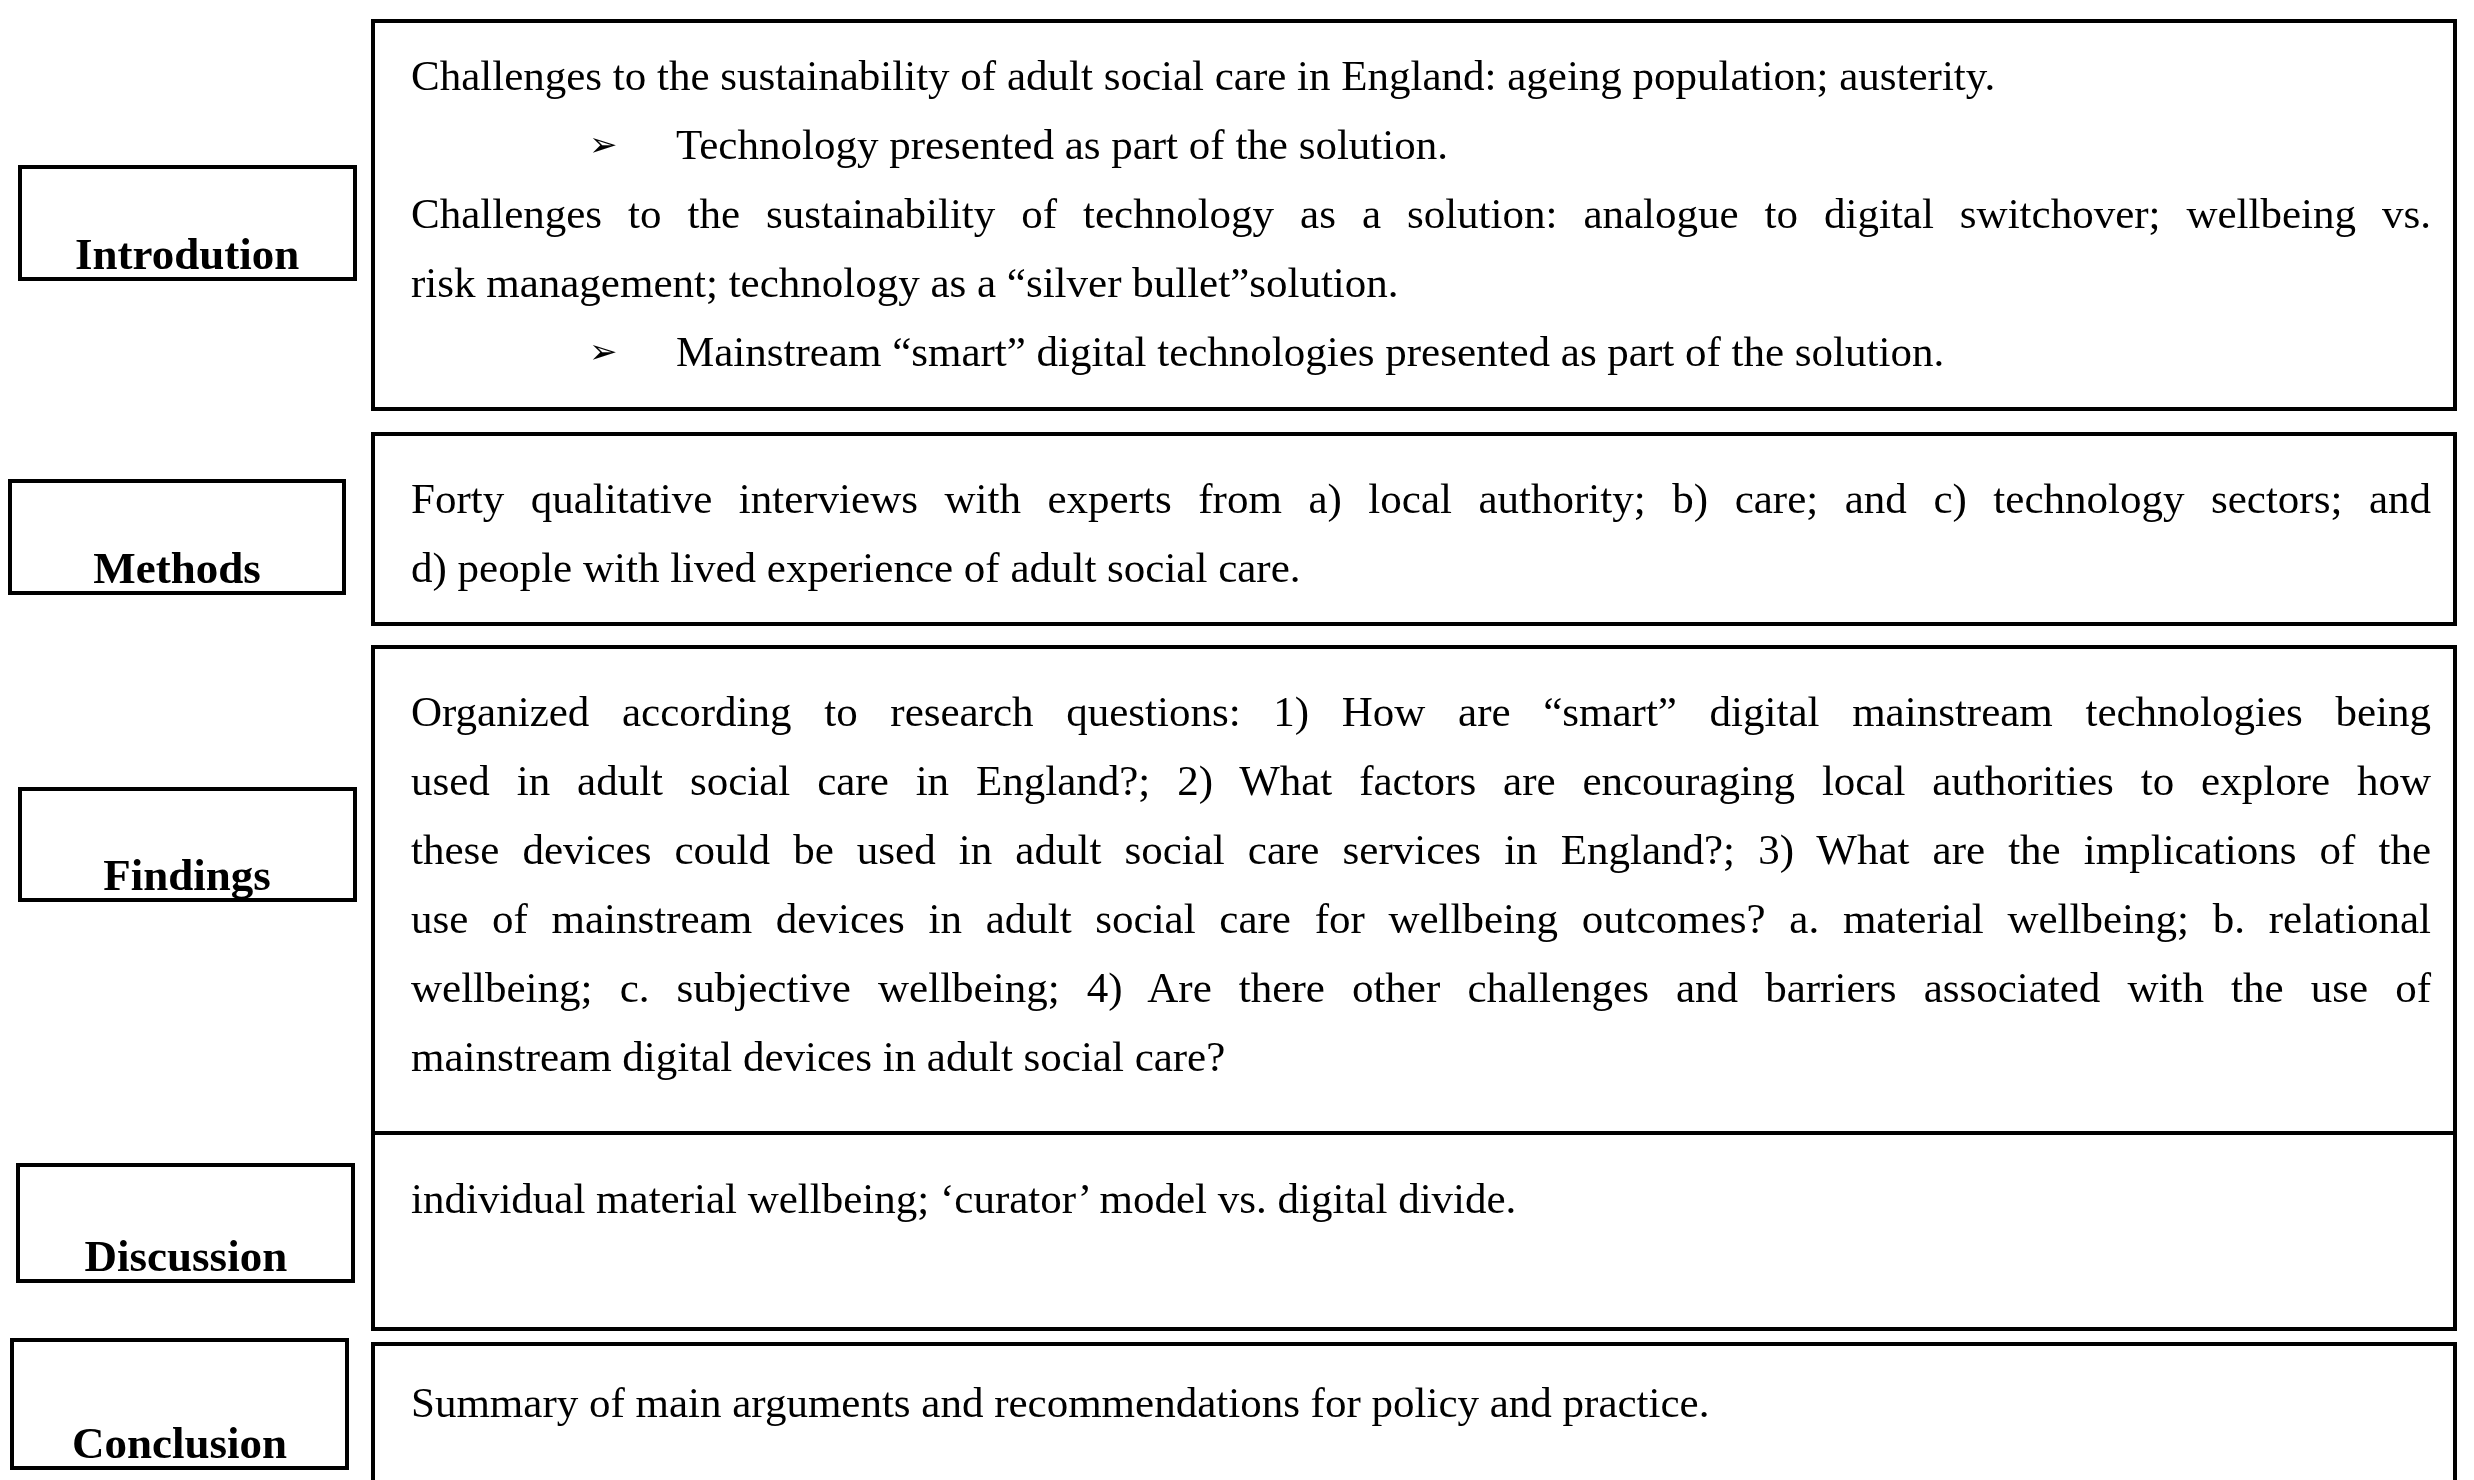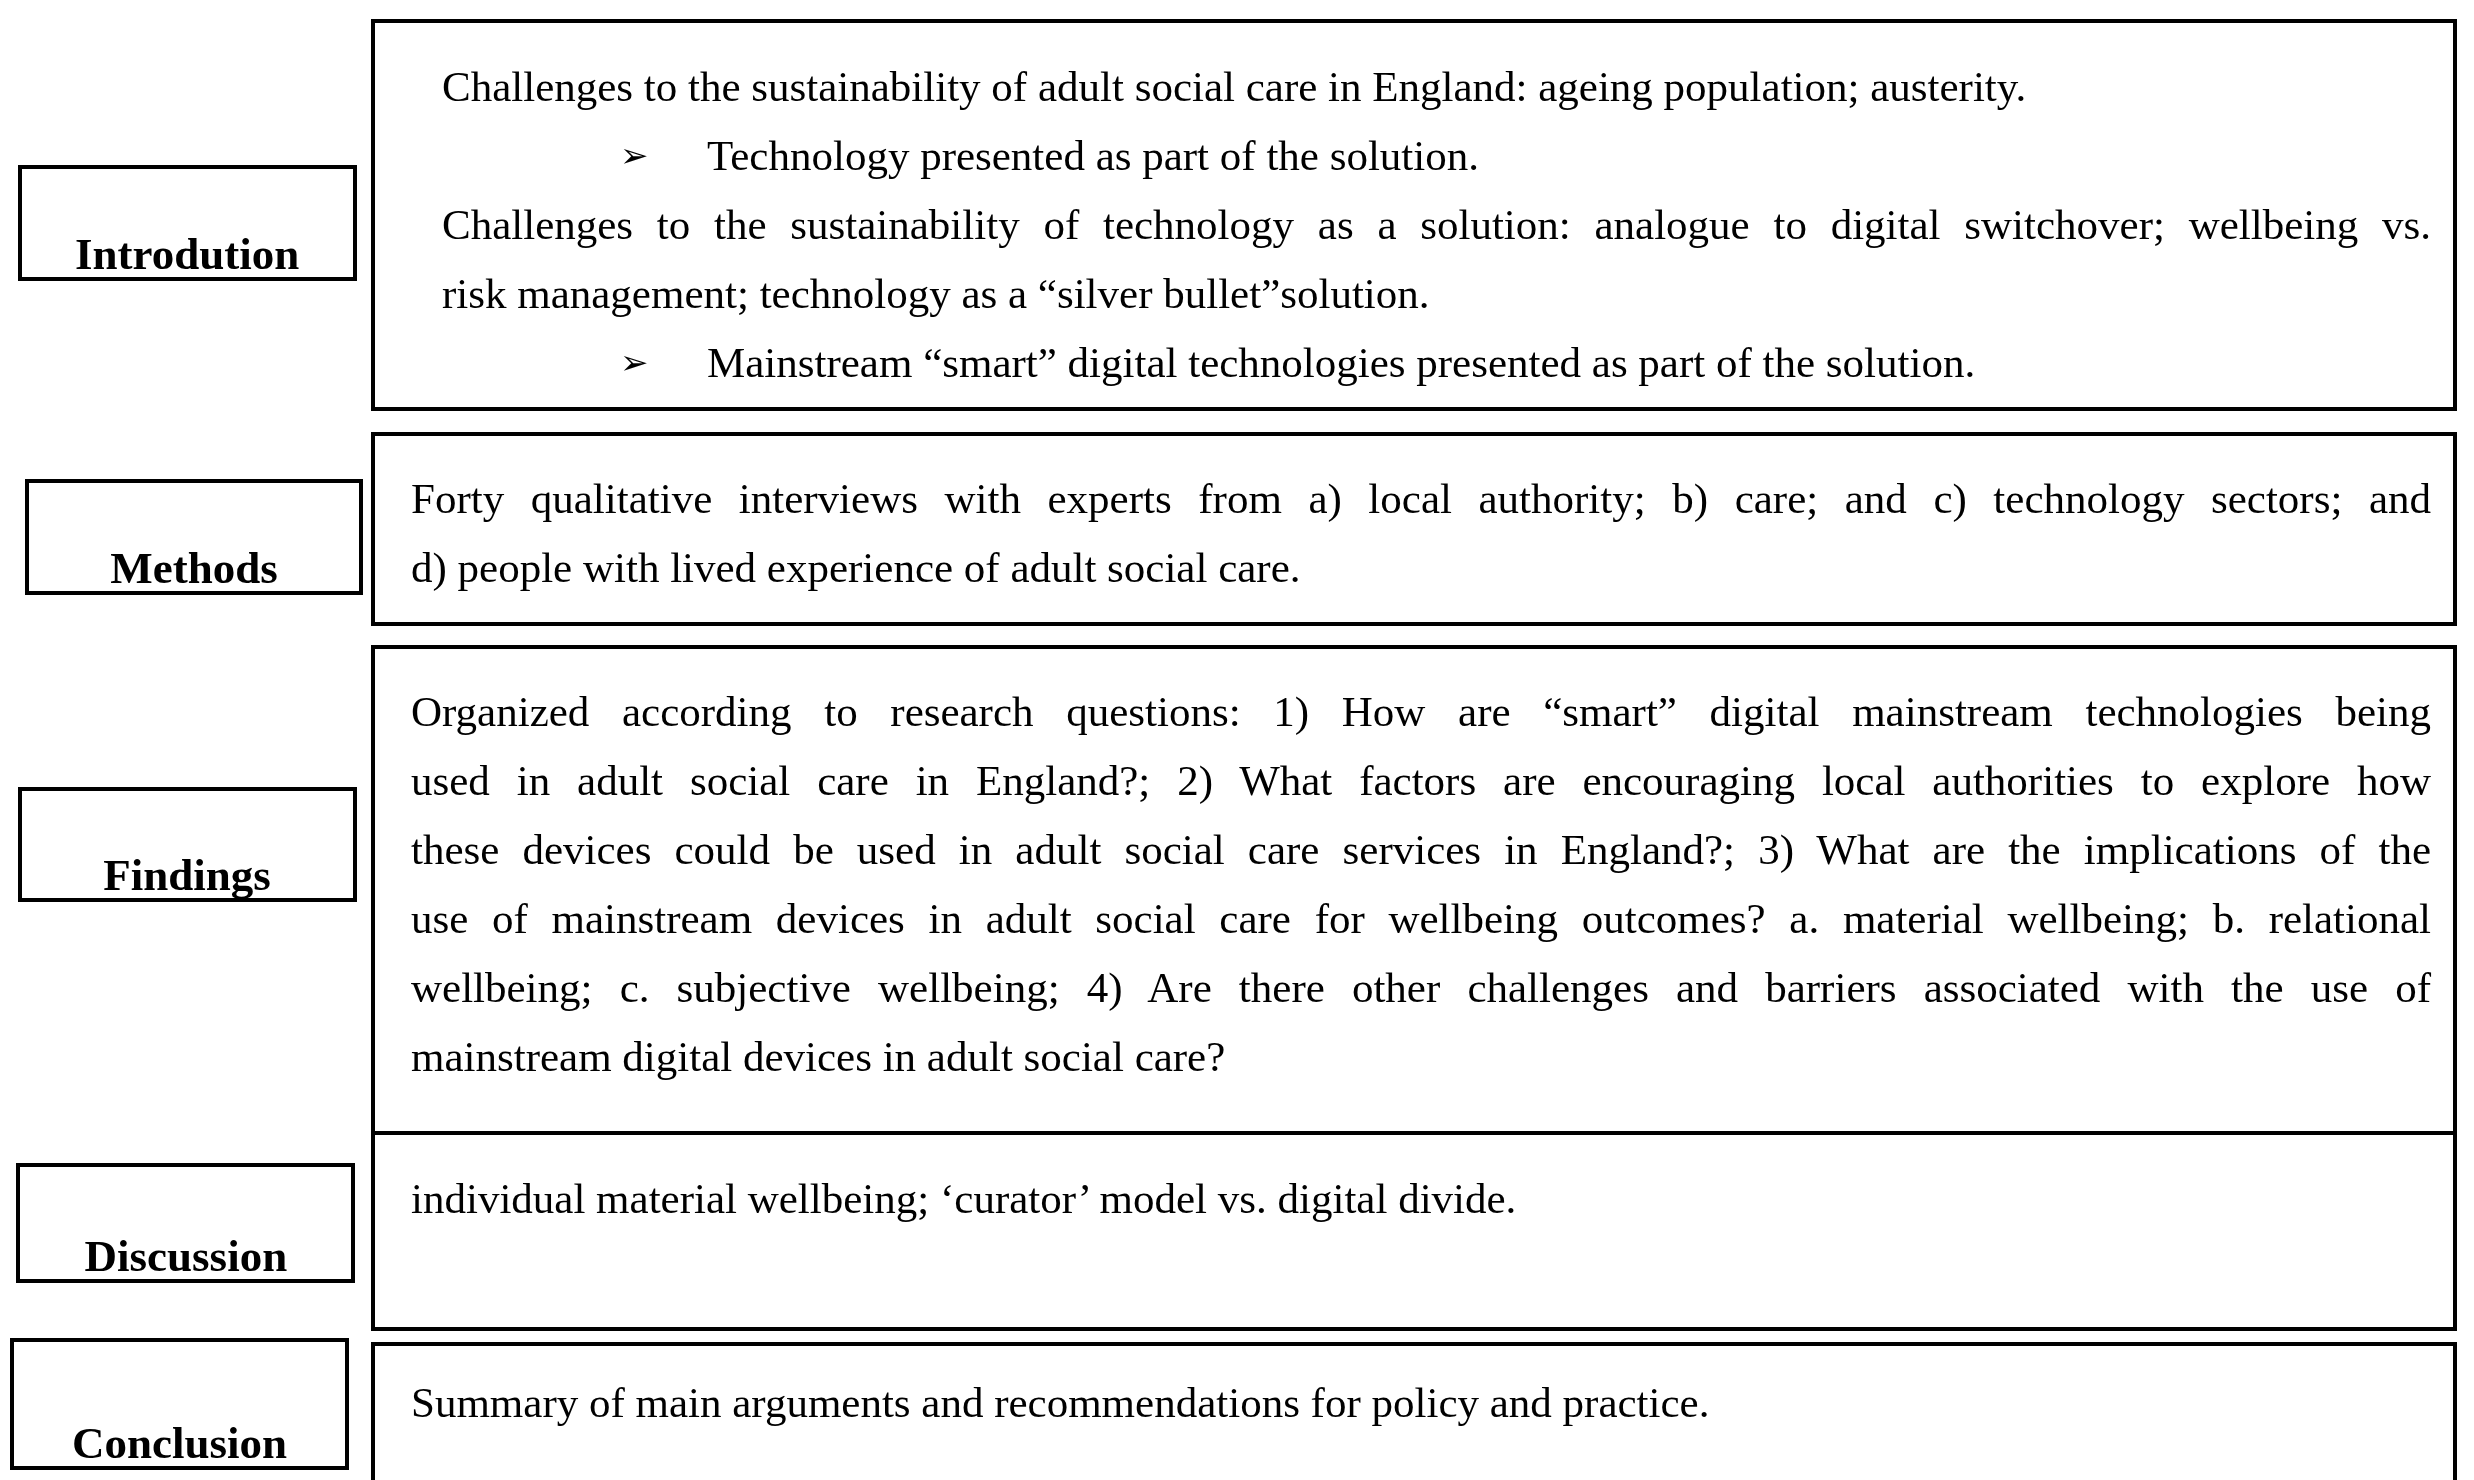--- a/index.html
+++ b/index.html
@@ -77,36 +77,36 @@
       top: 0;
     }
   </style>
 </head>
 <body>
 
 <div class="label-box" style="left:17.6px; top:165px; width:339px; height:116px;">
   <span class="label-text">Introdution</span>
 </div>
 <div class="content-box" style="top:19.3px; height:392px;">
-  <div class="content-inner" style="top:29px;margin-left:31px;">
+  <div class="content-inner" style="top:18px;">
     <span class="line">Challenges to the sustainability of adult social care in England: ageing population; austerity.</span>
     <span class="bullet-line">
       <span class="bullet-icon">➢</span>
       <span class="bullet-text">Technology presented as part of the solution.</span>
     </span>
     <span class="line justify">Challenges to the sustainability of technology as a solution: analogue to digital switchover; wellbeing vs.</span>
     <span class="line">risk management; technology as a “silver bullet”solution.</span>
     <span class="bullet-line">
       <span class="bullet-icon">➢</span>
       <span class="bullet-text">Mainstream “smart” digital technologies presented as part of the solution.</span>
     </span>
   </div>
 </div>
 
-<div class="label-box" style="left:25px; top:479px; width:338px; height:116px;">
+<div class="label-box" style="left:8px; top:479px; width:338px; height:116px;">
   <span class="label-text">Methods</span>
 </div>
 <div class="content-box" style="top:432px; height:194px;">
   <div class="content-inner" style="top:28px;">
     <span class="line justify">Forty qualitative interviews with experts from a) local authority; b) care; and c) technology sectors; and</span>
     <span class="line">d) people with lived experience of adult social care.</span>
   </div>
 </div>
 
 <div class="label-box" style="left:17.6px; top:787px; width:339px; height:115px;">

